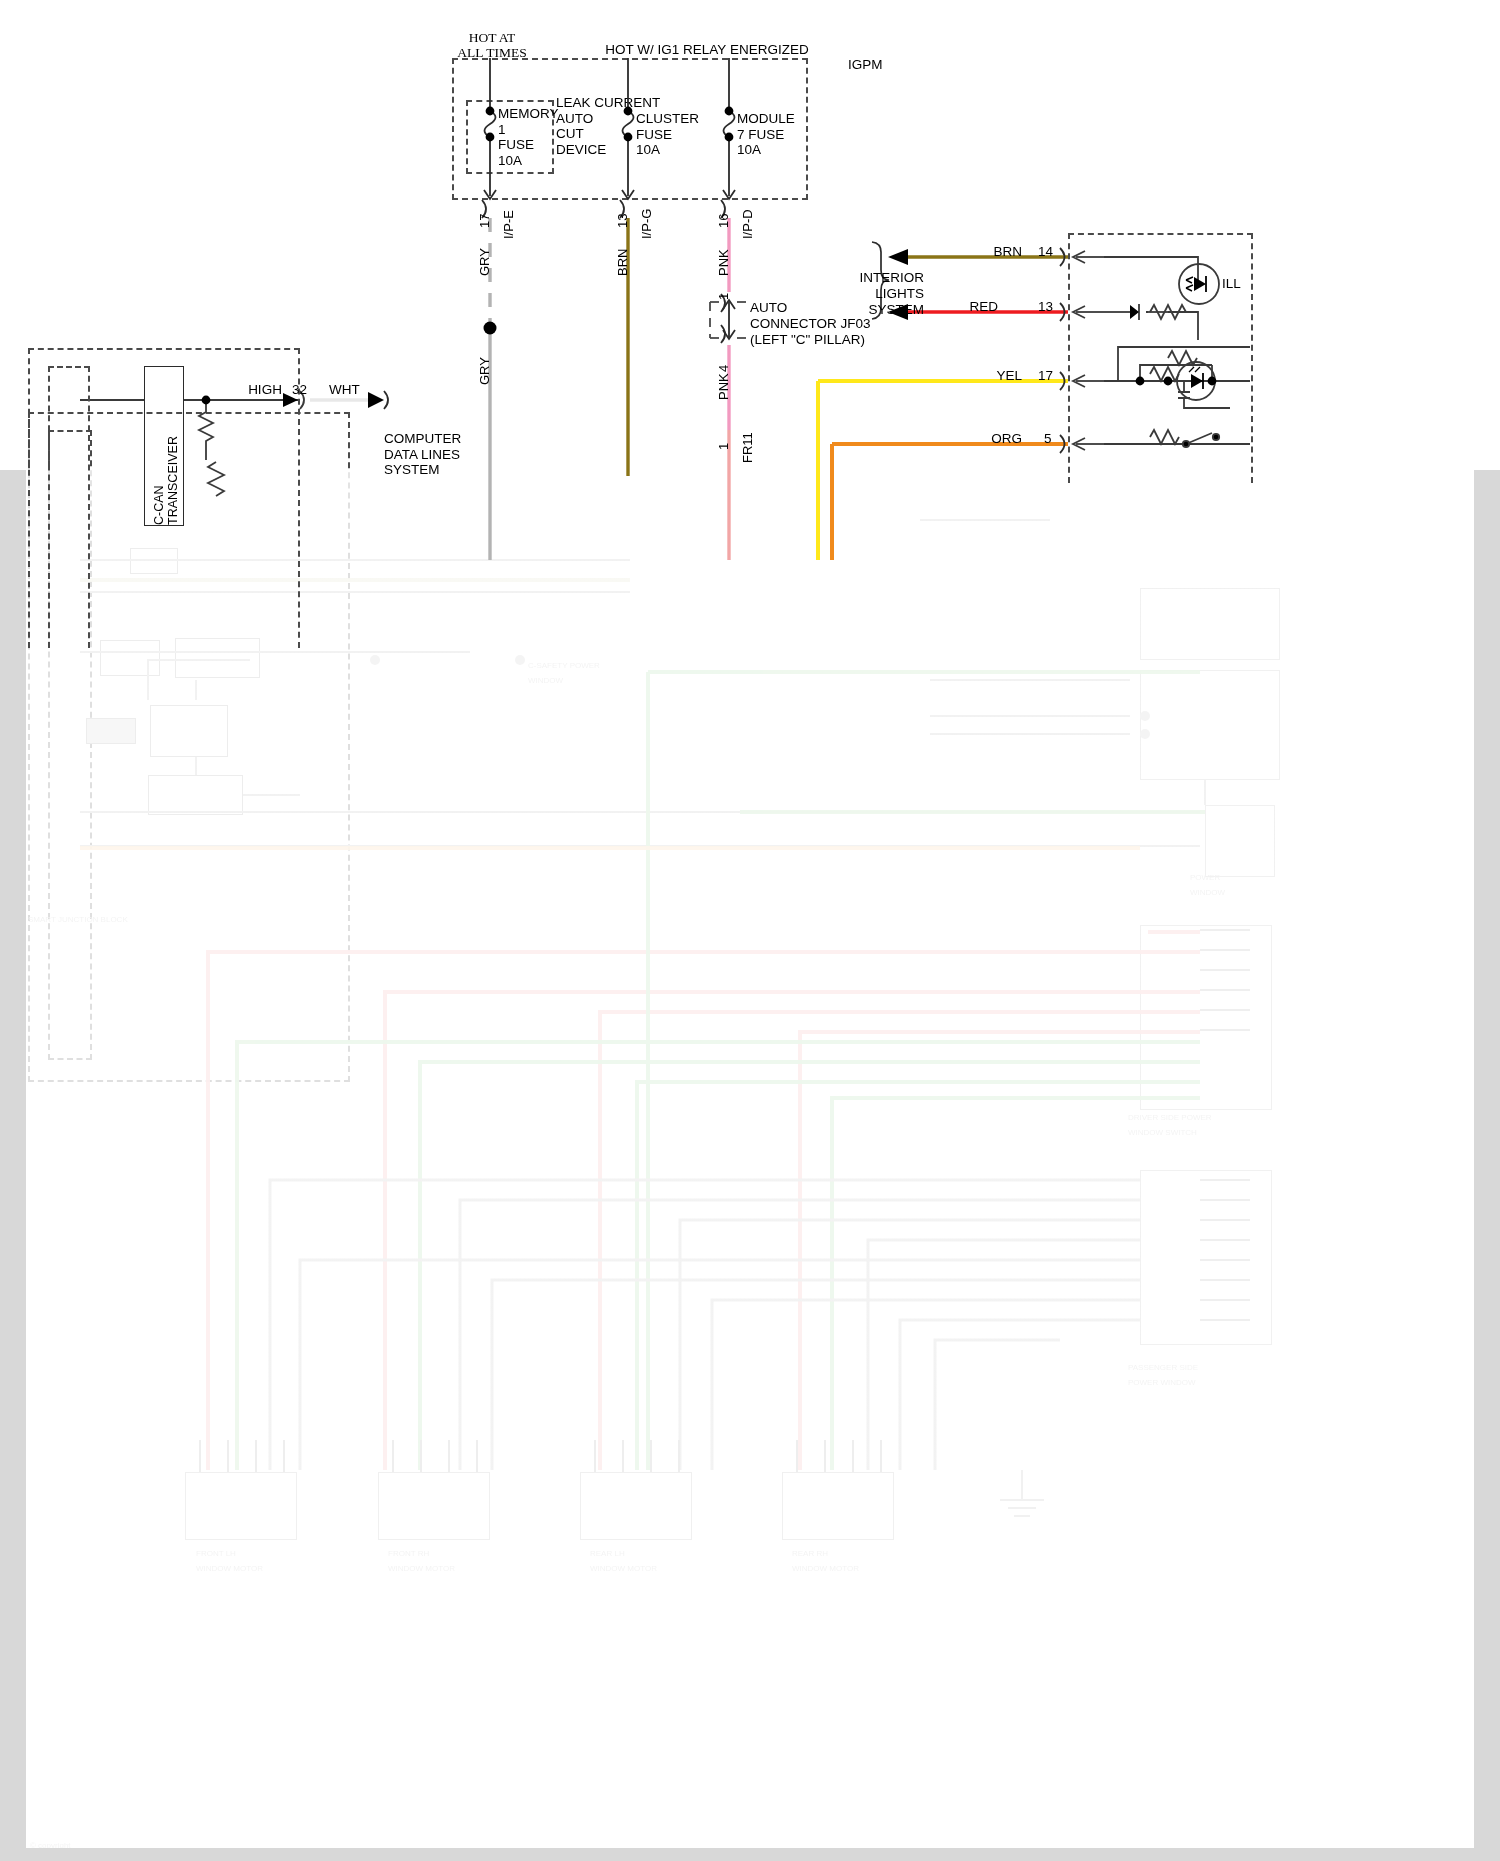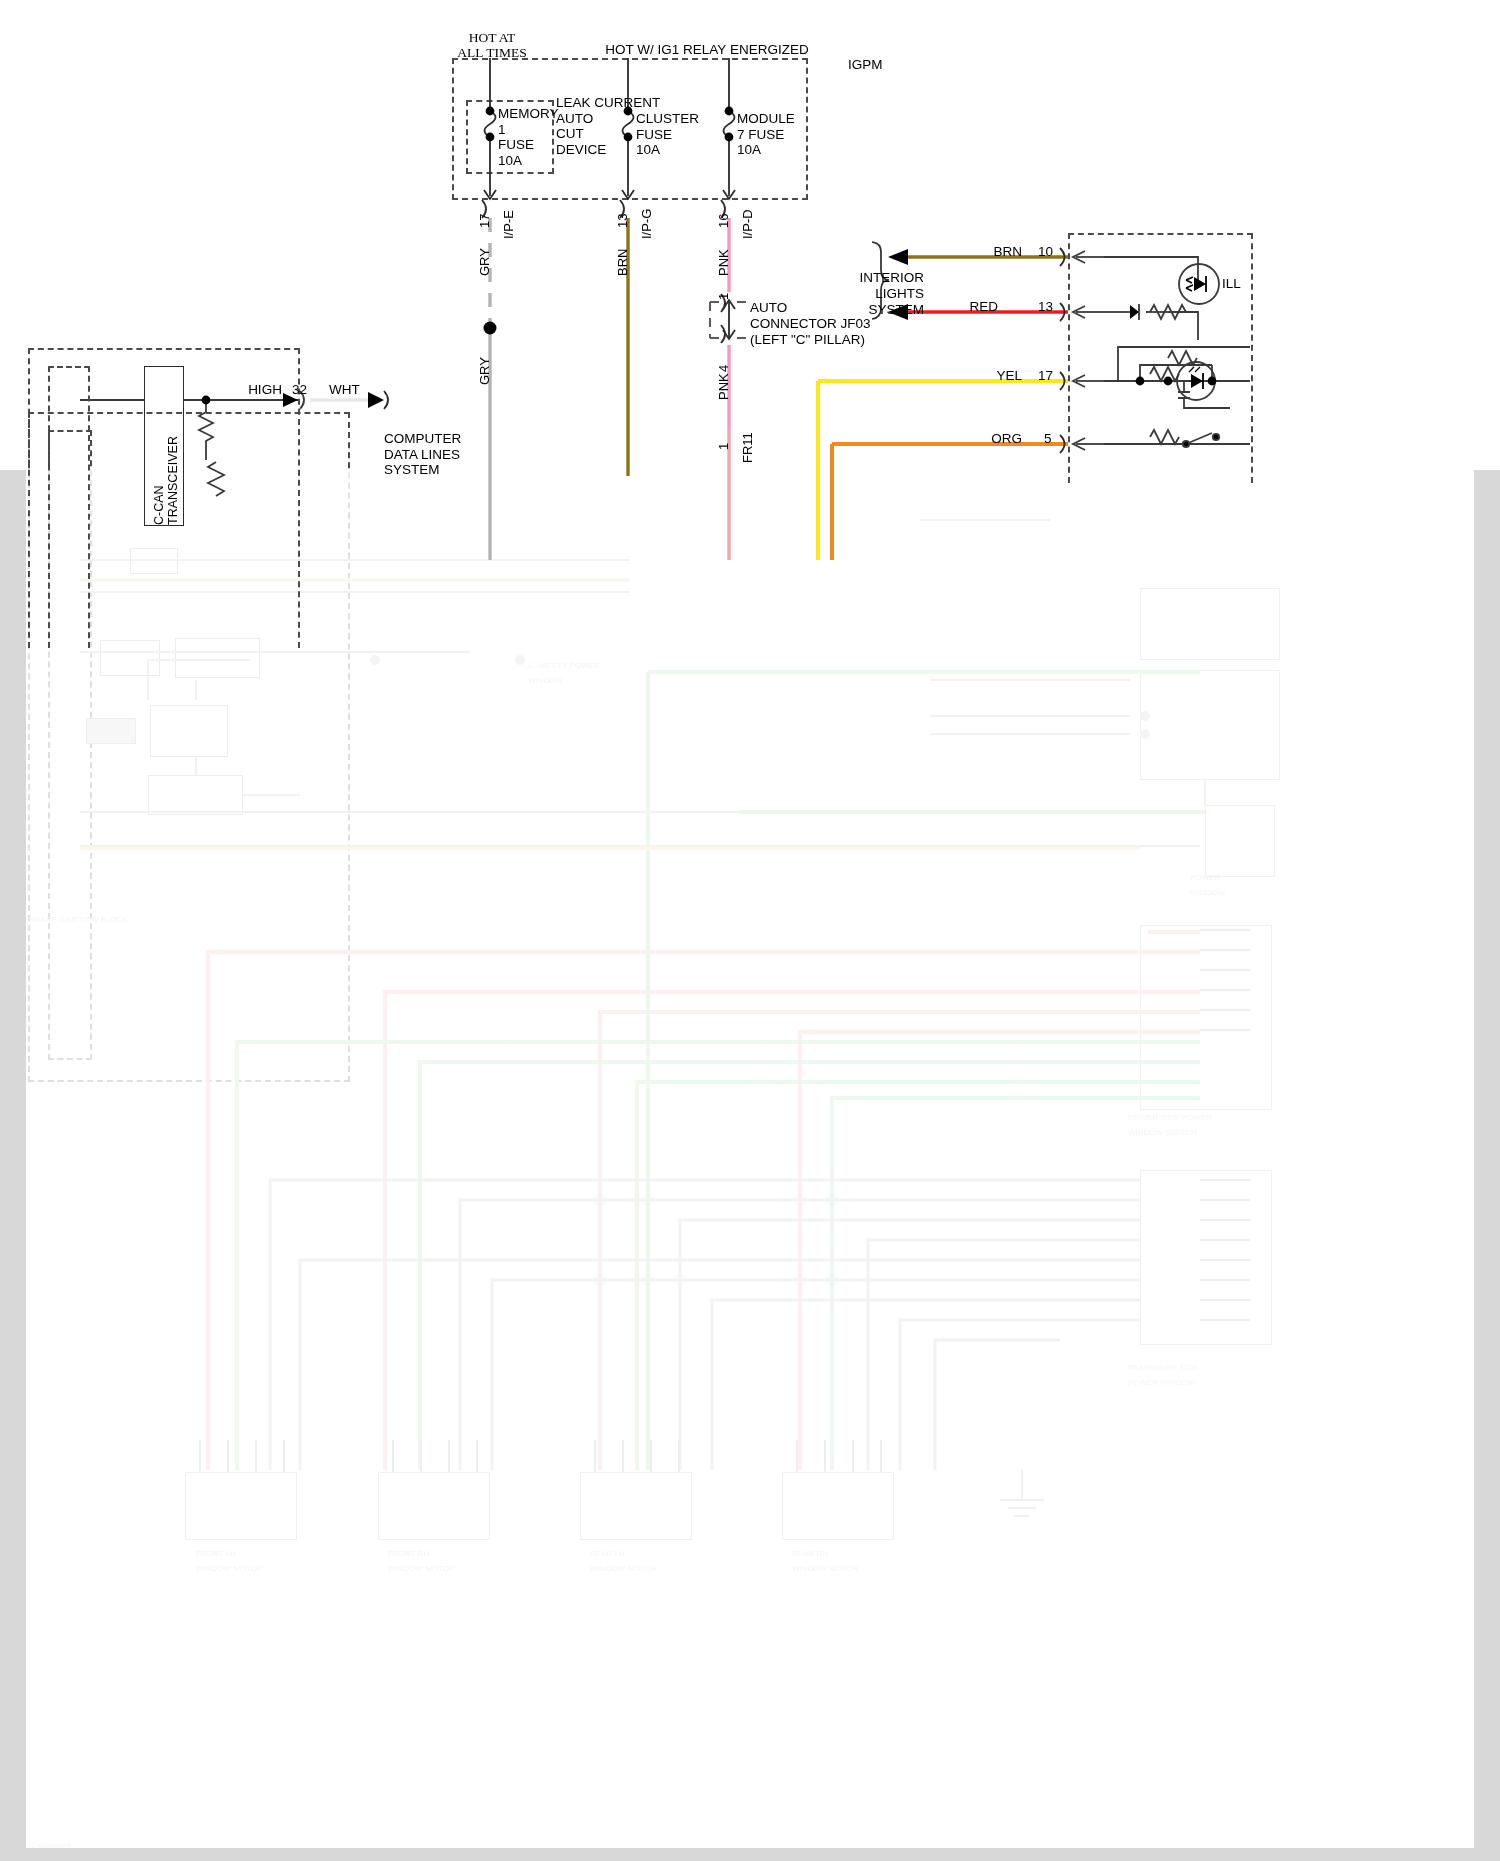--- a/index.html
+++ b/index.html
@@ -399,21 +399,21 @@
 
     <div class="lbl" style="left:750px;top:300px;line-height:16px;">AUTO
 CONNECTOR JF03
 (LEFT "C" PILLAR)</div>
 
     <div class="lbl r" style="left:856px;top:270px;width:76px;line-height:16px;transform:translateX(-8px);">INTERIOR
 LIGHTS
 SYSTEM</div>
 
     <div class="lbl r" style="left:962px;top:244px;width:60px;">BRN</div>
-    <div class="lbl" style="left:1038px;top:244px;">10</div>
+    <div class="lbl" style="left:1038px;top:244px;">14</div>
     <div class="lbl r" style="left:938px;top:299px;width:60px;">RED</div>
     <div class="lbl" style="left:1038px;top:299px;">13</div>
     <div class="lbl r" style="left:962px;top:368px;width:60px;">YEL</div>
     <div class="lbl" style="left:1038px;top:368px;">17</div>
     <div class="lbl r" style="left:962px;top:431px;width:60px;">ORG</div>
     <div class="lbl" style="left:1044px;top:431px;">5</div>
 
     <div class="dash-box" style="left:1068px;top:233px;width:185px;height:250px;border-bottom:none;"></div>
 
     <div class="lbl" style="left:1222px;top:276px;">ILL</div>

